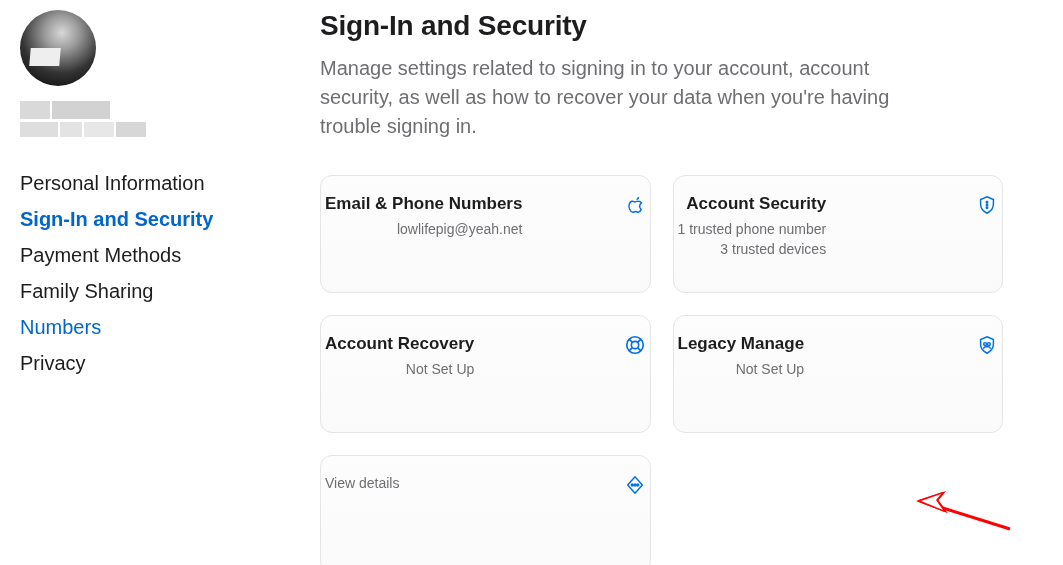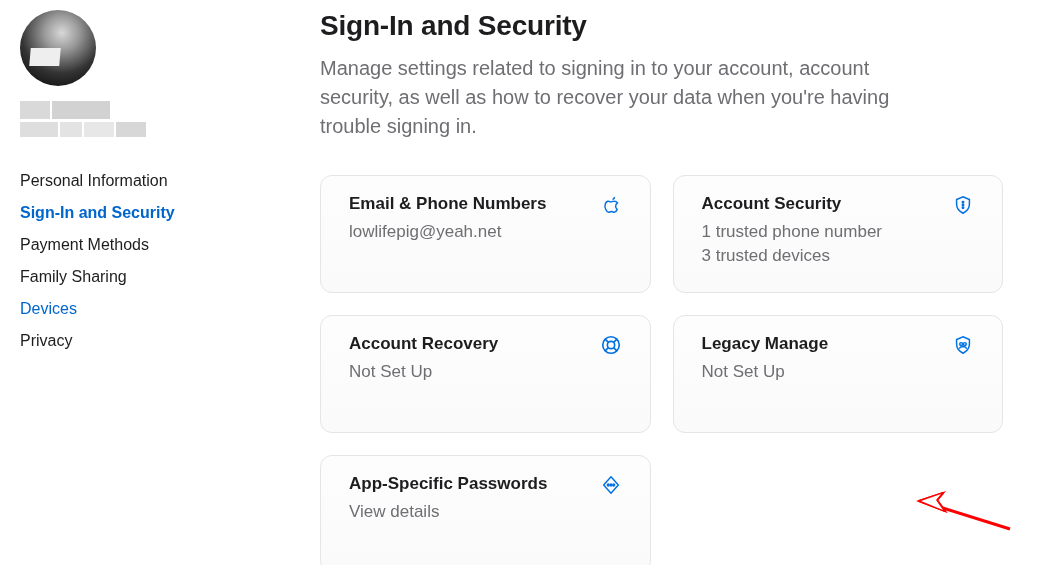--- a/index.html
+++ b/index.html
@@ -51,21 +51,21 @@
     .name-row2{display:flex;gap:2px;}
     .name-row2 .b1{width:38px;height:15px;background:#dedede;}
     .name-row2 .b2{width:22px;height:15px;background:#e3e3e3;}
     .name-row2 .b3{width:30px;height:15px;background:#e7e7e7;}
     .name-row2 .b4{width:30px;height:15px;background:#d7d7d7;}
 
     .nav-list {
       list-style: none;
     }
     .nav-item {
-      font-size: 16px;
+      font-size: 20px;
       line-height: 1;
       padding: 8px 0;
       color: #1d1d1f;
       cursor: pointer;
     }
     .nav-item.active {
       color: #0066cc;
       font-weight: 600;
     }
     .nav-item.link-blue {
@@ -90,38 +90,39 @@
       max-width: 610px;
     }
     .card-grid {
       display: grid;
       grid-template-columns: 1fr 1fr;
       gap: 22px 22px;
     }
     .card {
       border: 1px solid #e5e5e7;
       border-radius: 12px;
-      padding: 18px 28px;
+      padding: 18px 4px;
       min-height: 118px;
       background: linear-gradient(#fdfdfd,#fafafa);
       cursor: pointer;
       position: relative;
+      text-align: right;
     }
     .card-header {
       display: flex;
       justify-content: space-between;
       align-items: flex-start;
     }
     .card-title {
       font-size: 17px;
       font-weight: 700;
       margin-bottom: 6px;
     }
     .card-sub {
-      font-size: 17px;
+      font-size: 14px;
       color: #6e6e73;
       line-height: 1.4;
     }
     .card-icon {
       width: 22px;
       height: 22px;
       color: #0071e3;
       flex-shrink: 0;
     }
     .card-icon svg {
@@ -156,21 +157,21 @@
         <div class="b2"></div>
         <div class="b3"></div>
         <div class="b4"></div>
       </div>
   </div>
   <ul class="nav-list">
     <li class="nav-item">Personal Information</li>
     <li class="nav-item active">Sign-In and Security</li>
     <li class="nav-item">Payment Methods</li>
     <li class="nav-item">Family Sharing</li>
-    <li class="nav-item link-blue">Devices</li>
+    <li class="nav-item link-blue">Numbers</li>
     <li class="nav-item">Privacy</li>
   </ul>
 </aside>
 
 <main class="main">
   <h1 class="page-title">Sign-In and Security</h1>
   <p class="page-desc">Manage settings related to signing in to your account, account security, as well as how to recover your data when you're having trouble signing in.</p>
 
   <div class="card-grid">
 
@@ -240,21 +241,20 @@
             <circle cx="14" cy="11" r="1.6"></circle>
             <path d="M8 16c.5-1.2 1.8-2 3-2h2c1.2 0 2.5.8 3 2"></path>
           </svg>
         </span>
       </div>
     </div>
 
     <div class="card">
       <div class="card-header">
         <div>
-          <div class="card-title">App-Specific Passwords</div>
           <div class="card-sub">View details</div>
         </div>
         <span class="card-icon">
           <svg viewBox="0 0 24 24" fill="none" stroke="currentColor" stroke-width="1.6">
             <path d="M12 3 L20 12 L12 21 L4 12 Z" stroke-linejoin="round"></path>
             <circle cx="9" cy="12" r="1" fill="currentColor"></circle>
             <circle cx="12" cy="12" r="1" fill="currentColor"></circle>
             <circle cx="15" cy="12" r="1" fill="currentColor"></circle>
           </svg>
         </span>

